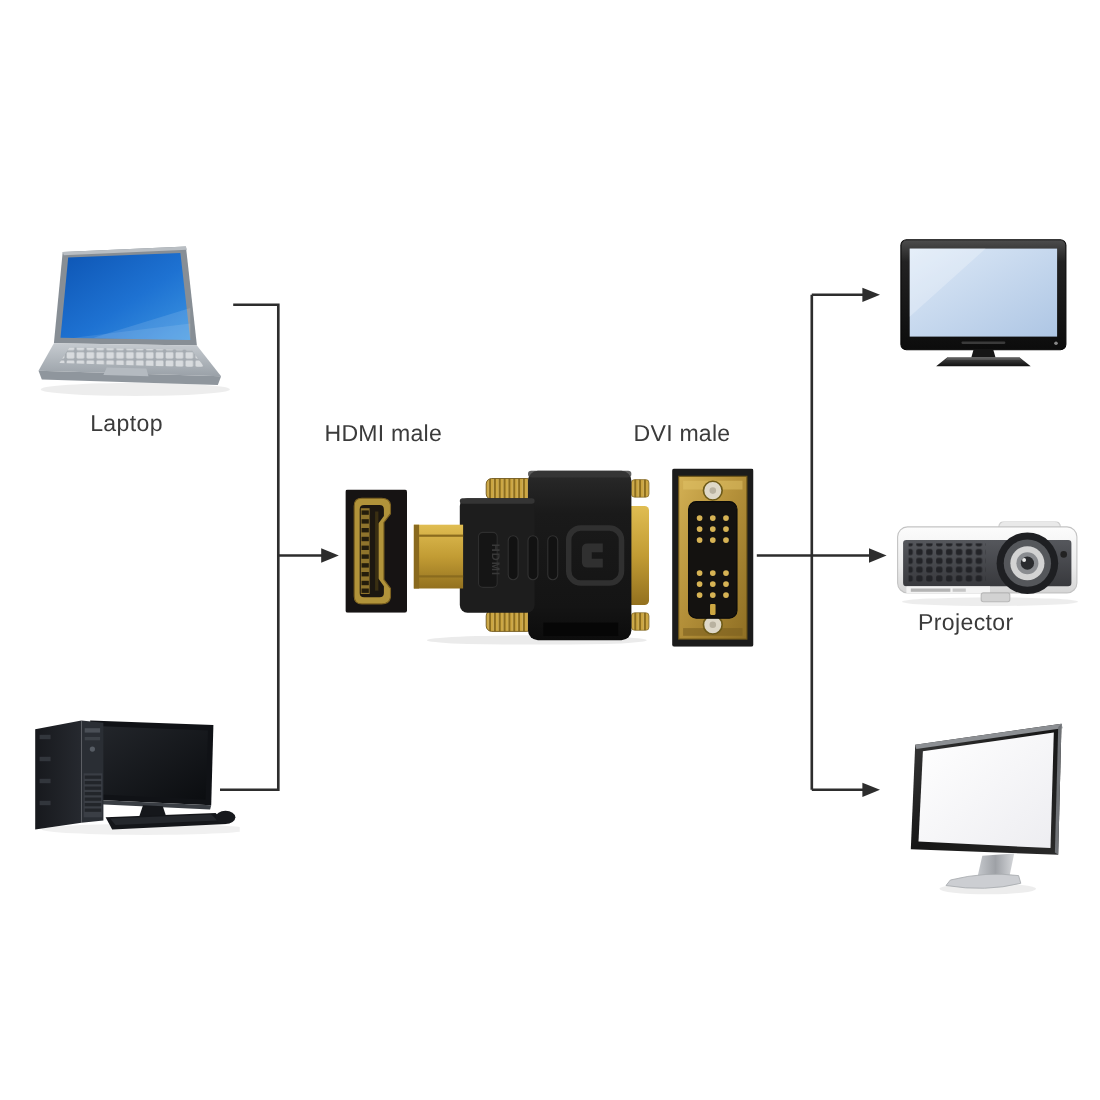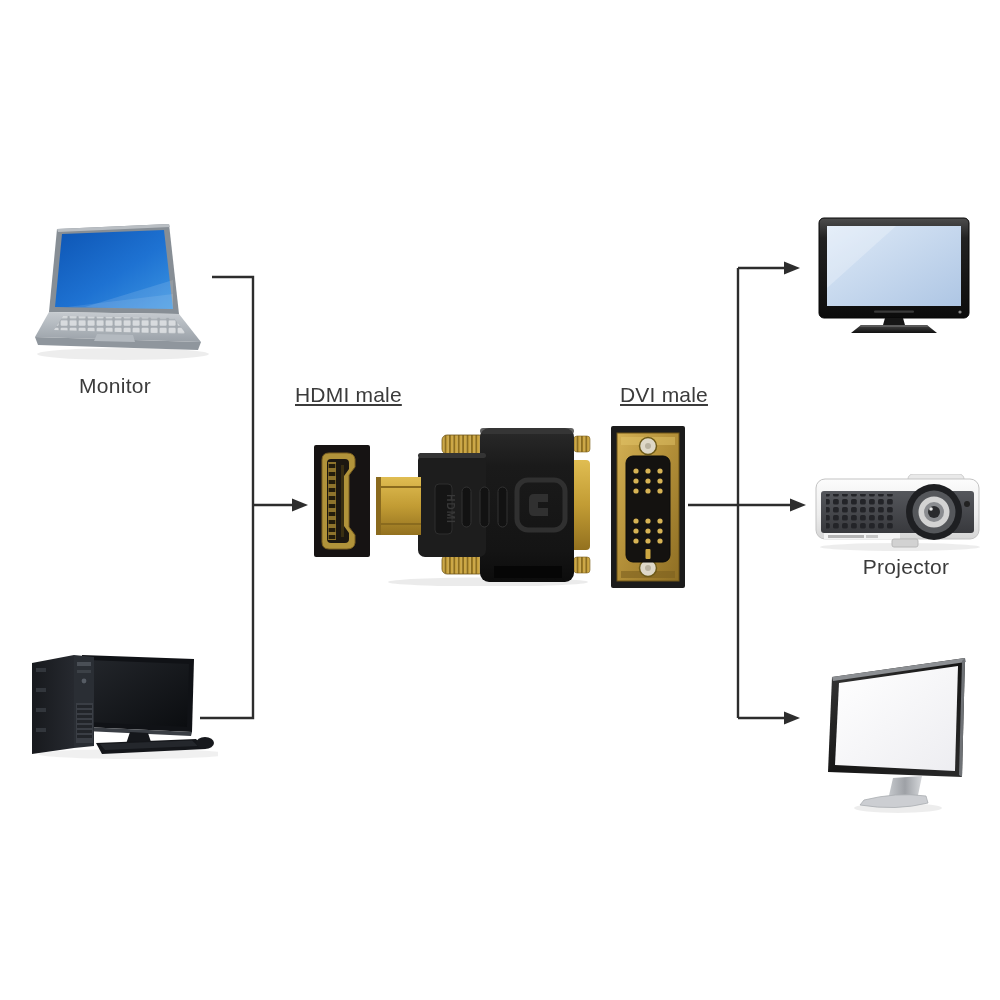--- a/index.html
+++ b/index.html
@@ -6,21 +6,21 @@
   #canvas{
     position:relative;width:1000px;height:1000px;background:#ffffff;
     font-family:"Liberation Sans", sans-serif;overflow:hidden;
   }
   .abs{position:absolute;}
   .dev-label{
     position:absolute;width:180px;text-align:center;
     font-size:21px;font-weight:500;color:#3b3b3b;letter-spacing:.3px;
   }
   .conn-label{
-    position:absolute;font-size:21px;font-weight:500;color:#3b3b3b;letter-spacing:.2px;text-decoration:underline;
+    position:absolute;font-size:21px;font-weight:500;color:#3b3b3b;letter-spacing:.2px;
   }
   svg{display:block;}
 </style>
 </head>
 <body>
 
 <div id="canvas">
 
   <svg class="abs" style="left:0;top:0" width="1000" height="1000" viewBox="0 0 1000 1000">
     <g stroke="#2d2d2d" stroke-width="2.4" fill="none">
@@ -59,21 +59,21 @@
     <polygon points="24,7 136,2 137,5 25,10" fill="#b9bec3"></polygon>
     <polygon points="29,12 131,8 140,87 22,85" fill="url(#gLapScr)"></polygon>
     <polygon points="52,85 140,58 140,87 80,86" fill="#ffffff" opacity="0.12"></polygon>
     <polygon points="34,85 140,72 140,87 60,86" fill="#ffffff" opacity="0.10"></polygon>
     <polygon points="16,90 146,92 168,120 2,115" fill="url(#gLapBase)"></polygon>
     <polygon points="2,115 168,120 165,128 5,123" fill="#8f969d"></polygon>
     <polygon points="30,94 141,96 153,112 21,108" fill="#a5abb1"></polygon>
     <polygon points="30,94 141,96 153,112 21,108" fill="url(#pKeys)"></polygon>
     <polygon points="64,112 100,113 102,120 61,119" fill="#b4bac0"></polygon>
   </svg>
-  <div class="dev-label" style="left:25px;top:374px">Monitor</div>
+  <div class="dev-label" style="left:25px;top:374px">Laptop</div>
 
   <svg class="abs" style="left:28px;top:648px" width="190" height="112" viewBox="0 0 190 112">
     <defs>
       <linearGradient id="gScr" x1="0" y1="0" x2="1" y2="1">
         <stop offset="0" stop-color="#23262b"></stop>
           <stop offset="1" stop-color="#0b0d10"></stop>
       </linearGradient>
       <linearGradient id="gTow" x1="0" y1="0" x2="1" y2="0">
         <stop offset="0" stop-color="#17191d"></stop>
           <stop offset="1" stop-color="#26292f"></stop>
@@ -107,21 +107,21 @@
       <rect x="8" y="60" width="10" height="4"></rect>
         <rect x="8" y="80" width="10" height="4"></rect>
     </g>
 
     <polygon points="68,95 168,91 178,101 74,106" fill="#14161a"></polygon>
     <polygon points="72,96 164,92.5 170,98 77,102" fill="#24272c"></polygon>
     <ellipse cx="177" cy="95" rx="9" ry="6" fill="#17191d"></ellipse>
   </svg>
 
   <div class="conn-label" style="left:295px;top:383px">HDMI male</div>
-  <div class="conn-label" style="left:620px;top:383px">DVI male</div>
+  <div class="conn-label" style="left:576px;top:383px">DVI male</div>
 
   <svg class="abs" style="left:314px;top:445px" width="56" height="112" viewBox="0 0 56 112">
     <rect x="0" y="0" width="56" height="112" rx="2" fill="#161313"></rect>
     <path d="M15,8 H33 Q40,8 41,14 L41,22 L35,30 L35,82 L41,90 L41,98 Q40,104 33,104 H15 Q8,104 8,97 V15 Q8,8 15,8 Z" fill="#b1933a" stroke="#7c6120" stroke-width="1"></path>
     <path d="M17,14 H31 Q35,14 35,18 L35,24 L30,31 L30,81 L35,88 L35,94 Q35,98 31,98 H17 Q13,98 13,94 V18 Q13,14 17,14 Z" fill="#1c1710"></path>
     <rect x="14" y="17" width="8" height="78" fill="#8f742c"></rect>
     <g fill="#241d0c">
       <rect x="14.7" y="19" width="6.6" height="4"></rect>
         <rect x="14.7" y="27" width="6.6" height="4"></rect>
       <rect x="14.7" y="35" width="6.6" height="4"></rect>
@@ -276,21 +276,21 @@
     <circle cx="120" cy="38" r="15.5" fill="#d3d3d3"></circle>
     <circle cx="120" cy="38" r="10" fill="#8a8c90"></circle>
     <circle cx="120" cy="38" r="6" fill="#2a2b2e"></circle>
     <circle cx="117" cy="35" r="1.8" fill="#e9e9e9"></circle>
     <circle cx="153" cy="30" r="3" fill="#222"></circle>
     <rect x="10" y="59" width="76" height="6.5" fill="#f3f3f3"></rect>
     <rect x="14" y="61" width="36" height="3" fill="#b4b4b4"></rect>
     <rect x="52" y="61" width="12" height="3" fill="#c6c6c6"></rect>
     <rect x="78" y="65" width="26" height="8" rx="2" fill="#d2d2d2" stroke="#b8b8b8"></rect>
   </svg>
-  <div class="dev-label" style="left:816px;top:555px">Projector</div>
+  <div class="dev-label" style="left:788px;top:555px">Projector</div>
 
   <svg class="abs" style="left:816px;top:650px" width="160" height="165" viewBox="0 0 160 165">
     <defs>
       <linearGradient id="gMonBez" x1="0" y1="0" x2="1" y2="1">
         <stop offset="0" stop-color="#3a3a3a"></stop>
           <stop offset=".5" stop-color="#161616"></stop>
           <stop offset="1" stop-color="#2b2b2b"></stop>
       </linearGradient>
       <linearGradient id="gMonScr" x1="0" y1="0" x2="1" y2="1">
         <stop offset="0" stop-color="#ffffff"></stop>

